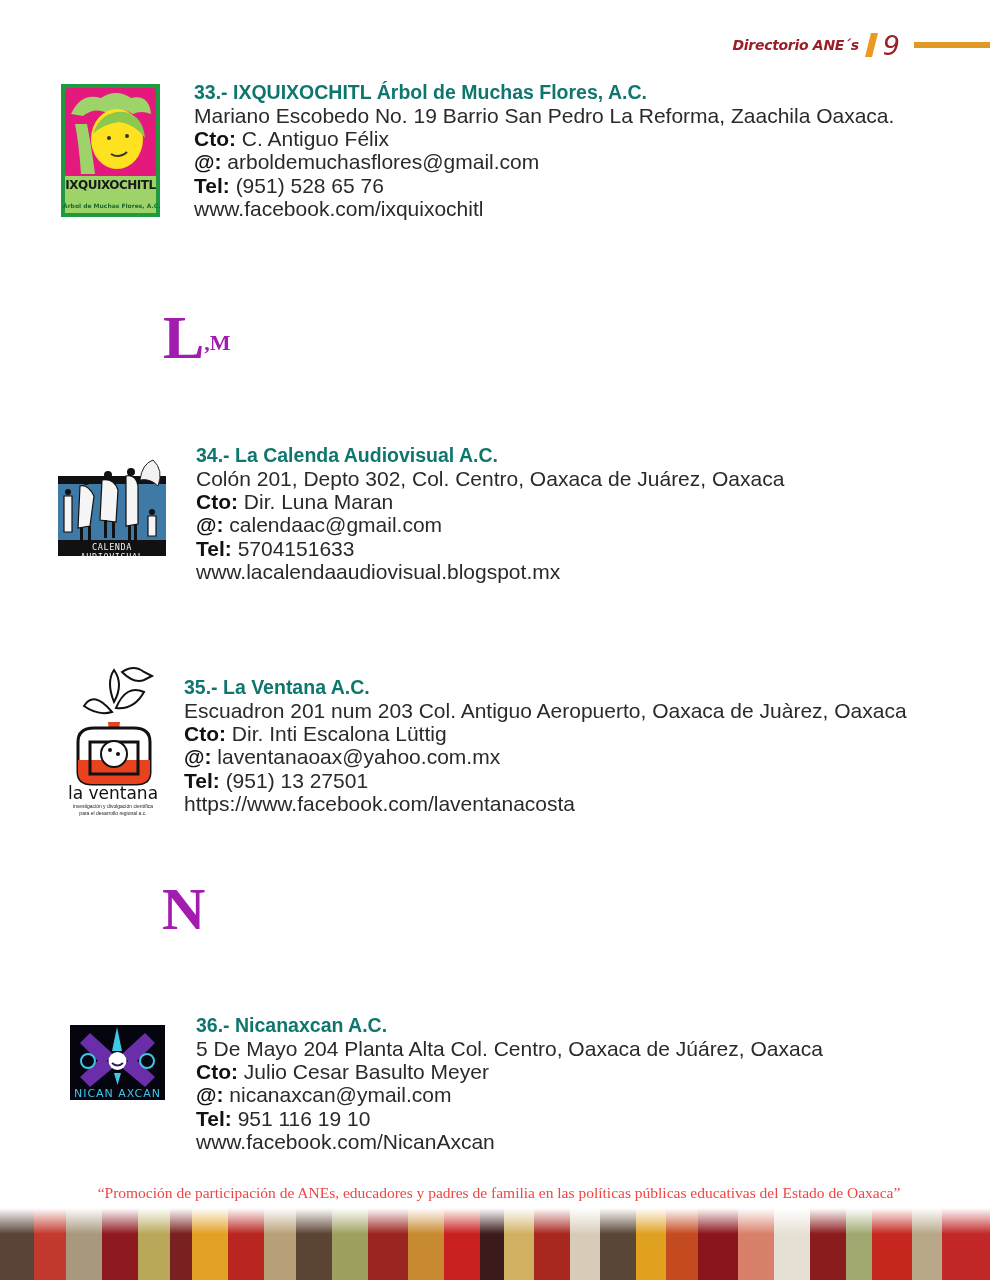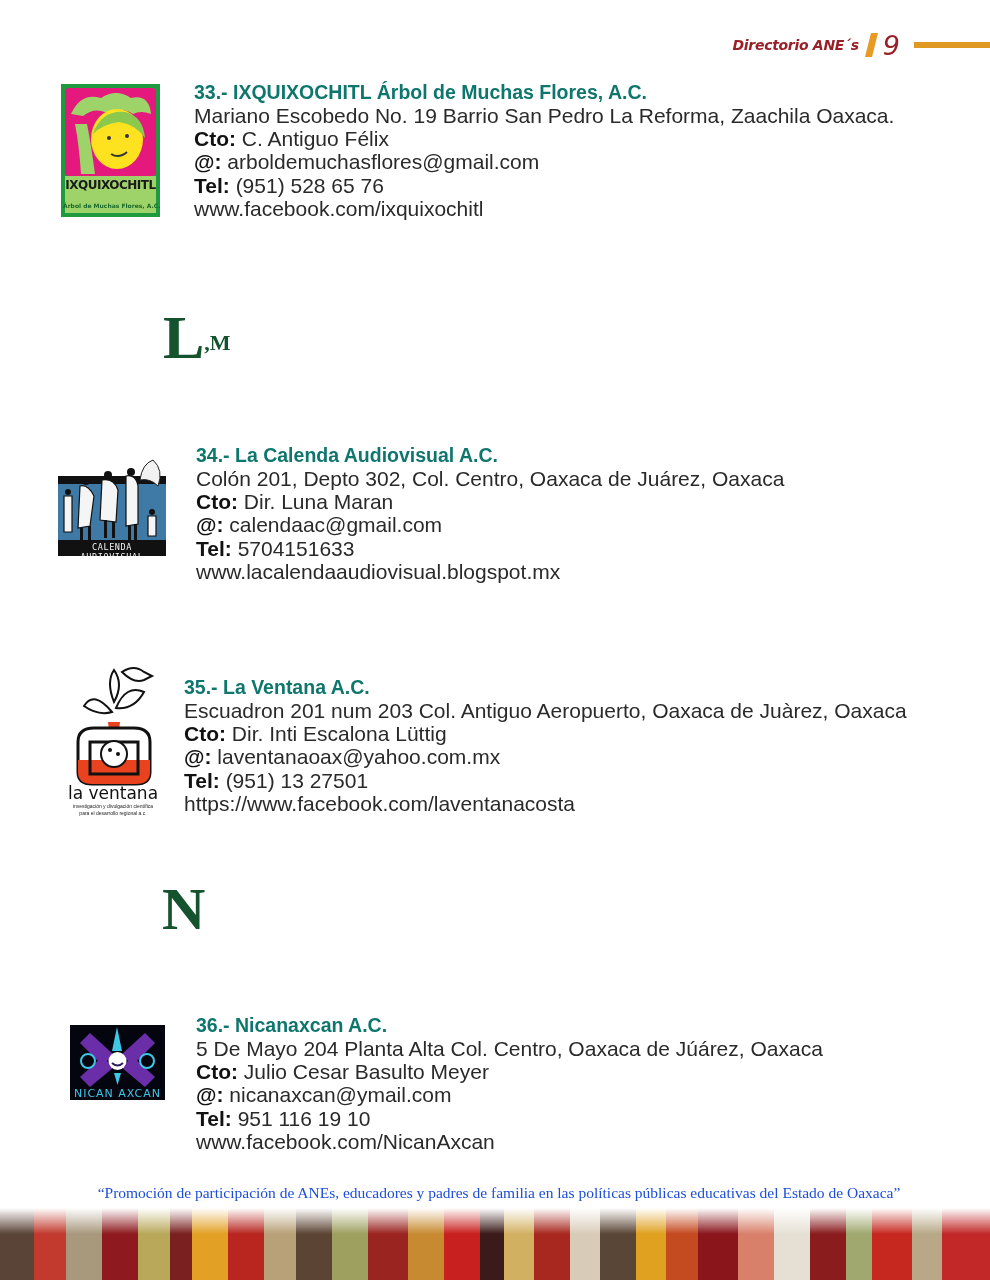--- a/index.html
+++ b/index.html
@@ -12,23 +12,23 @@
   .header-page { font-family: "DejaVu Sans", sans-serif; font-style: italic; font-size: 27px; color: #9a1f26; margin-right: 14px; line-height: 1; }
   .header-bar { width: 76px; height: 6px; background: #e09a23; }
 
   .entry { position: absolute; }
   .entry .title { font-weight: bold; font-size: 19.5px; line-height: 24px; color: #0f766e; }
   .entry .line { font-size: 21px; line-height: 23.2px; color: #2a2a2a; white-space: nowrap; }
   .entry .line b { color: #111; font-weight: bold; }
 
   .logo { position: absolute; overflow: hidden; }
 
-  .letter { position: absolute; font-family: "Liberation Serif", "DejaVu Serif", serif; font-weight: bold; color: #14532d; }
-
-  .footer-quote { position: absolute; top: 1184px; left: 0; width: 990px; text-align: center; font-family: "Liberation Serif", "DejaVu Serif", serif; font-size: 15.5px; color: #1d4ed8; padding-left: 8px; }
+  .letter { position: absolute; font-family: "Liberation Serif", "DejaVu Serif", serif; font-weight: bold; color: #a21caf; }
+
+  .footer-quote { position: absolute; top: 1184px; left: 0; width: 990px; text-align: center; font-family: "Liberation Serif", "DejaVu Serif", serif; font-size: 15.5px; color: #ef4444; padding-left: 8px; }
   .weave { position: absolute; left: 0; top: 1208px; width: 990px; height: 72px; overflow: hidden; }
   .weave-fade { position: absolute; left: 0; top: 0; width: 100%; height: 26px; background: linear-gradient(#ffffff, rgba(255,255,255,0)); }
 </style>
 </head>
 <body>
 
 <div class="header">
   <span class="header-title">Directorio ANE´s</span>
   <span class="header-slash"></span>
   <span class="header-page">9</span>

